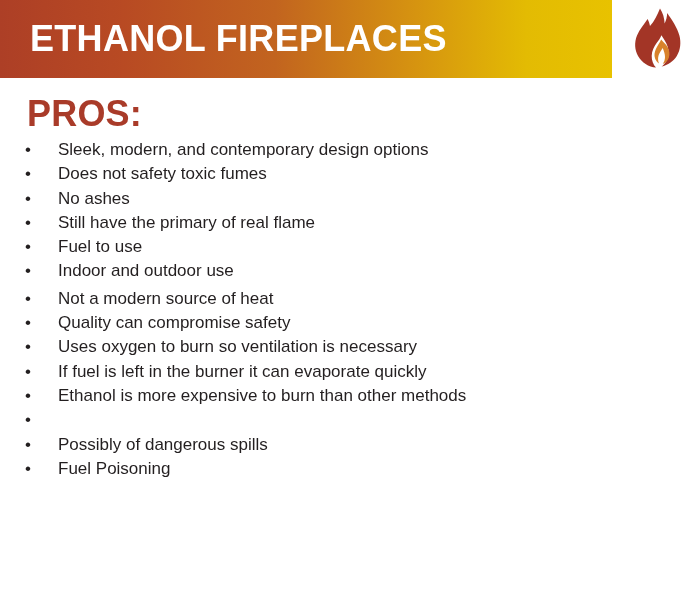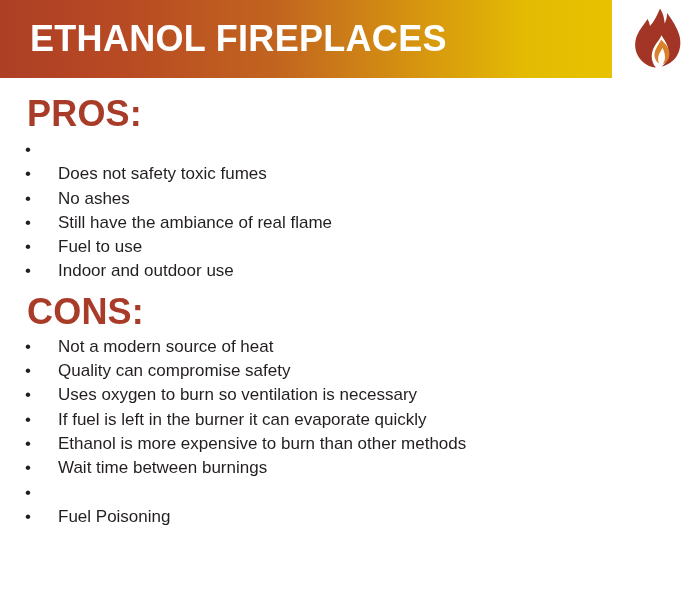--- a/index.html
+++ b/index.html
@@ -122,46 +122,46 @@
   </div>
 </div>
 
 <div class="content">
 
   <div class="section pros-section">
     <h2 class="section-heading">PROS:</h2>
     <ul class="bullet-list">
       <li>
         <span class="bullet-dot">•</span>
+        <span>Sleek, modern, and contemporary design options</span>
       </li>
       <li>
         <span class="bullet-dot">•</span>
         <span>Does not safety toxic fumes</span>
       </li>
       <li>
         <span class="bullet-dot">•</span>
         <span>No ashes</span>
       </li>
       <li>
         <span class="bullet-dot">•</span>
-        <span>Still have the ambiance of real flame</span>
+        <span>Still have the primary of real flame</span>
       </li>
       <li>
         <span class="bullet-dot">•</span>
         <span>Fuel to use</span>
       </li>
       <li>
         <span class="bullet-dot">•</span>
         <span>Indoor and outdoor use</span>
       </li>
     </ul>
   </div>
 
   <div class="section cons-section">
-    <h2 class="section-heading">CONS:</h2>
     <ul class="bullet-list">
       <li>
         <span class="bullet-dot">•</span>
         <span>Not a modern source of heat</span>
       </li>
       <li>
         <span class="bullet-dot">•</span>
         <span>Quality can compromise safety</span>
       </li>
       <li>
@@ -171,24 +171,24 @@
       <li>
         <span class="bullet-dot">•</span>
         <span>If fuel is left in the burner it can evaporate quickly</span>
       </li>
       <li>
         <span class="bullet-dot">•</span>
         <span>Ethanol is more expensive to burn than other methods</span>
       </li>
       <li>
         <span class="bullet-dot">•</span>
-        <span>Wait time between burnings</span>
       </li>
       <li>
         <span class="bullet-dot">•</span>
+        <span>Possibly of dangerous spills</span>
       </li>
       <li>
         <span class="bullet-dot">•</span>
         <span>Fuel Poisoning</span>
       </li>
     </ul>
   </div>
 
 </div>
 

